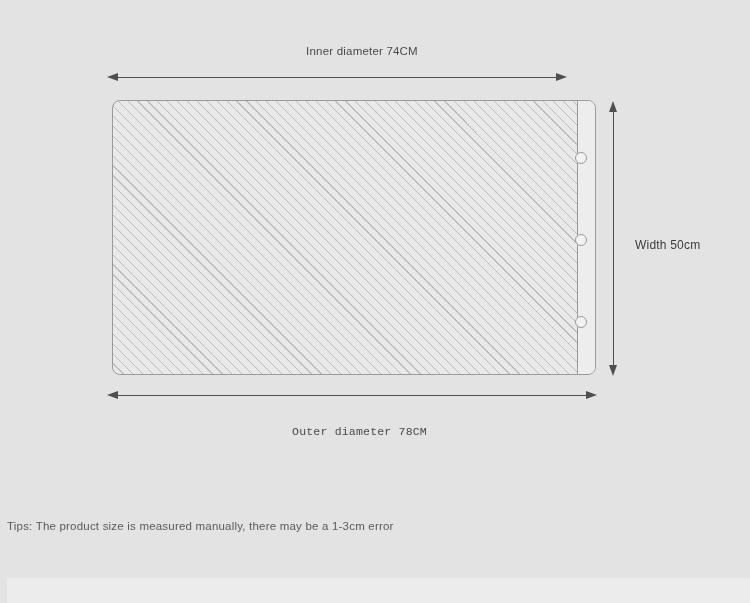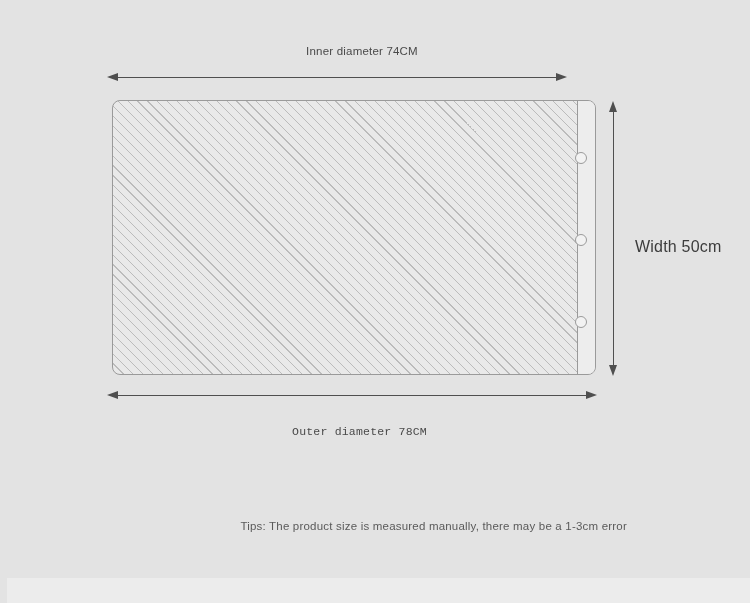--- a/index.html
+++ b/index.html
@@ -37,28 +37,28 @@
   #outer-label {
     left: 0;
     top: 425px;
     width: 705px;
     text-align: center;
     font-family: Liberation Mono, monospace;
   }
   #width-label {
     left: 628px;
     top: 238px;
-    font-size: 16px;
+    font-size: 12px;
     color: #3c3c3c;
   }
   #tips-label {
     left: 0;
     top: 520px;
     width: 620px;
-    text-align: right;
+    text-align: left;
     font-size: 11.5px;
     color: #5a5a5a;
   }
 
   
   #mat {
     position: absolute;
     left: 105px;
     top: 100px;
     width: 484px;

